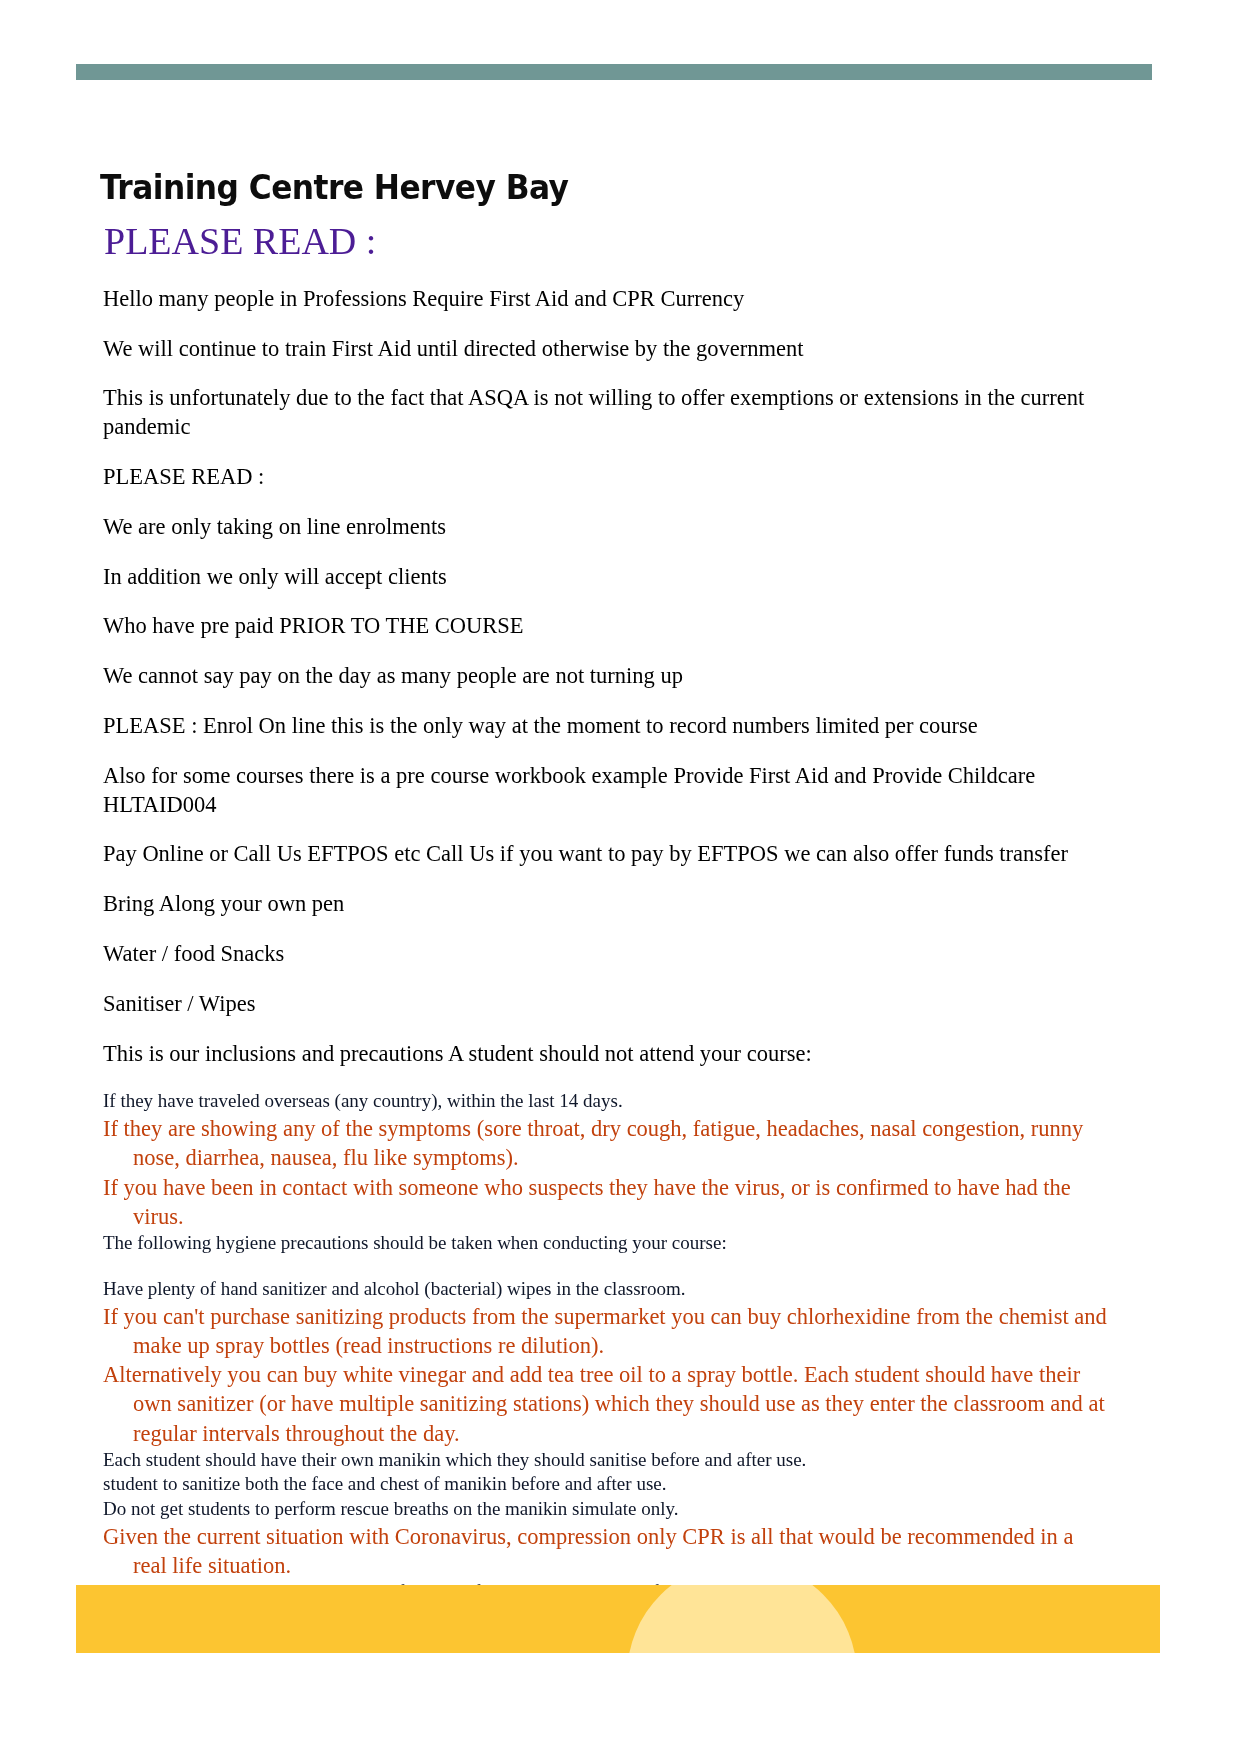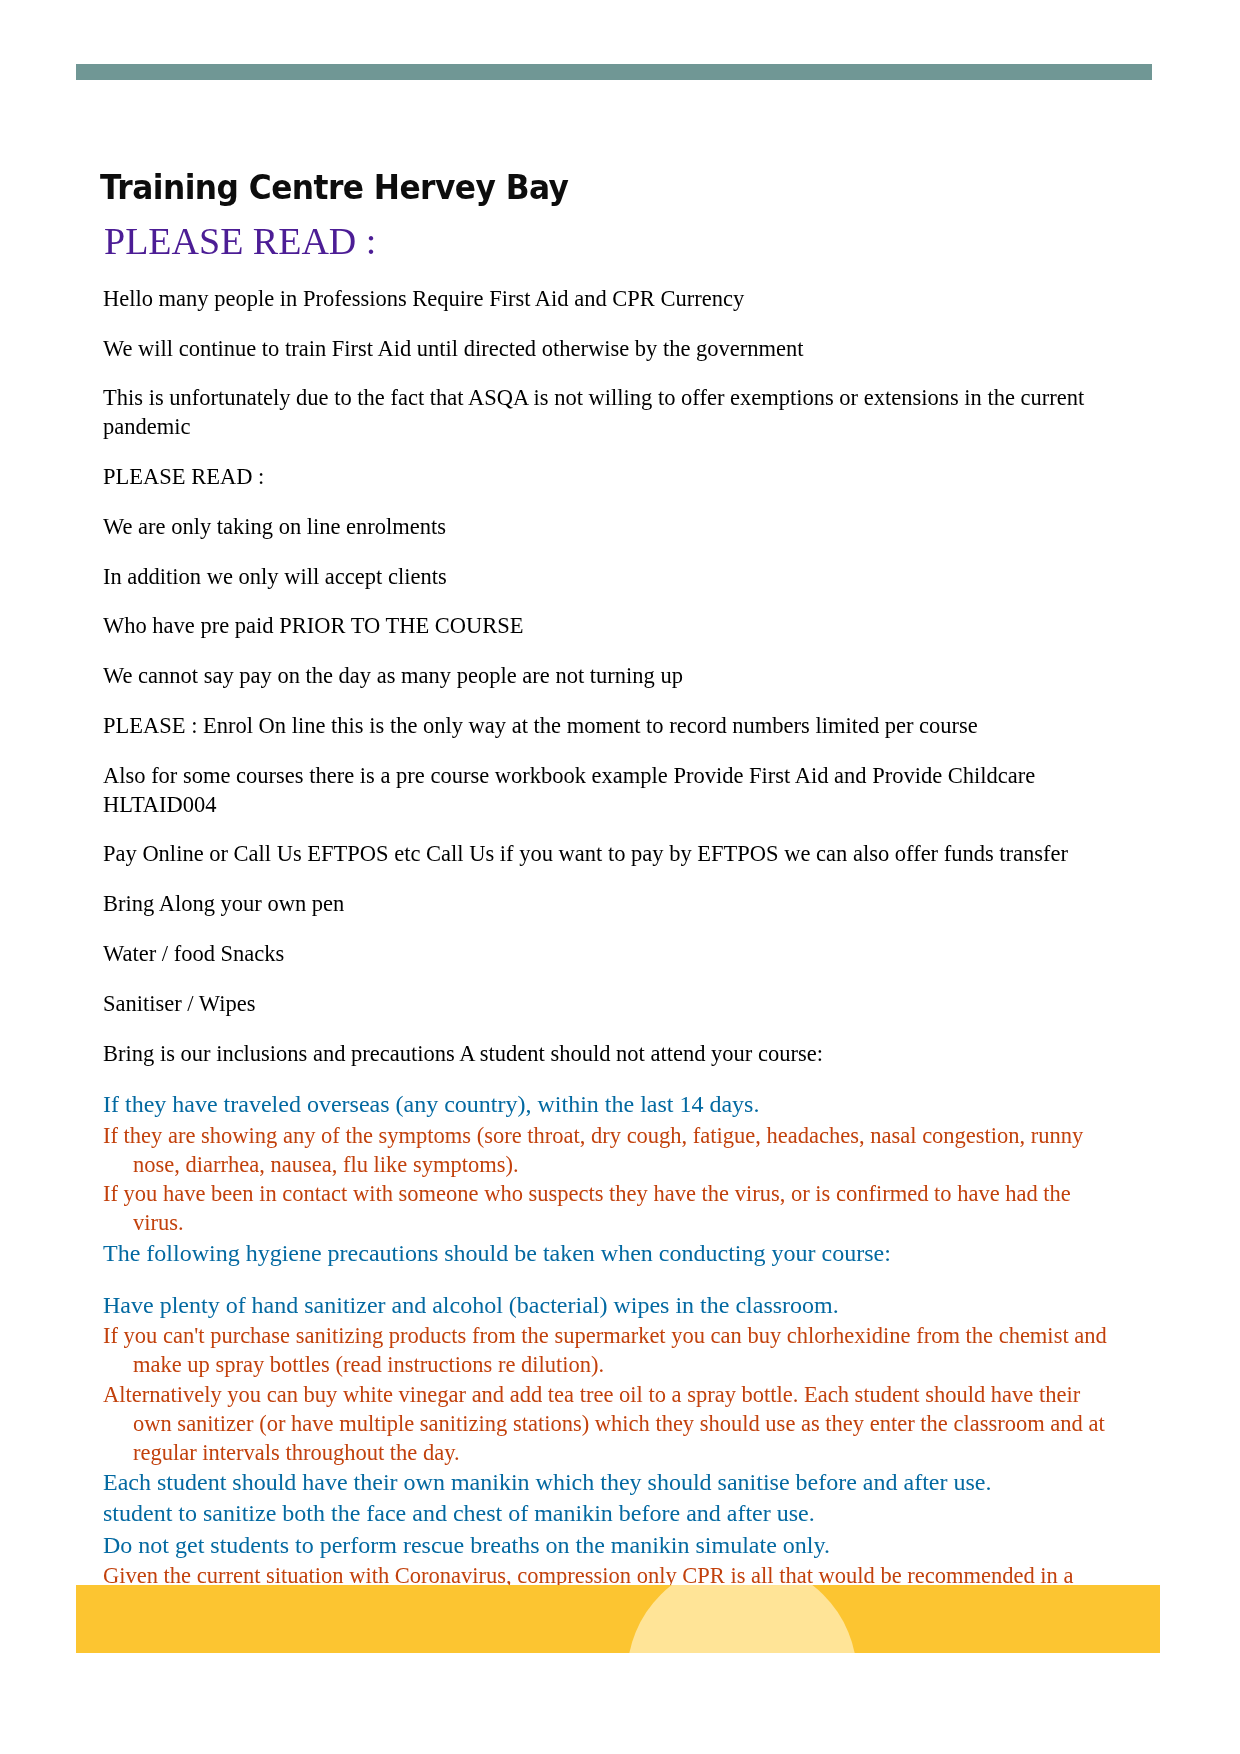--- a/index.html
+++ b/index.html
@@ -81,23 +81,23 @@
   .hang {
     font-size: 22.5px;
     line-height: 1.30;
     color: #c2410c;
     margin: 0;
     padding-left: 30px;
     text-indent: -30px;
     max-width: 990px;
   }
   .flat {
-    font-size: 24px;
+    font-size: 19px;
     line-height: 1.30;
-    color: #0369a1;
+    color: #0f172a;
     margin: 0;
     max-width: 990px;
   }
 
   
   .footer-band {
     position: absolute;
     left: 76px;
     top: 1585px;
     width: 1084px;
@@ -134,21 +134,21 @@
     <p class="para">We are only taking on line enrolments</p>
     <p class="para">In addition we only will accept clients</p>
     <p class="para">Who have pre paid PRIOR TO THE COURSE</p>
     <p class="para">We cannot say pay on the day as many people are not turning up</p>
     <p class="para">PLEASE : Enrol On line this is the only way at the moment to record numbers limited per course</p>
     <p class="para">Also for some courses there is a pre course workbook example Provide First Aid and Provide Childcare HLTAID004</p>
     <p class="para">Pay Online or Call Us EFTPOS etc Call Us if you want to pay by EFTPOS we can also offer funds transfer</p>
     <p class="para">Bring Along your own pen</p>
     <p class="para">Water / food Snacks</p>
     <p class="para">Sanitiser / Wipes</p>
-    <p class="para">Bring is our inclusions and precautions A student should not attend your course:</p>
+    <p class="para">This is our inclusions and precautions A student should not attend your course:</p>
 
     <div class="tight-block">
       <p class="flat">If they have traveled overseas (any country), within the last 14 days.</p>
       <p class="hang">If they are showing any of the symptoms (sore throat, dry cough, fatigue, headaches, nasal congestion, runny nose, diarrhea, nausea, flu like symptoms).</p>
       <p class="hang">If you have been in contact with someone who suspects they have the virus, or is confirmed to have had the virus.</p>
       <p class="flat">The following hygiene precautions should be taken when conducting your course:</p>
     </div>
 
     <div class="tight-block gap-top">
       <p class="flat">Have plenty of hand sanitizer and alcohol (bacterial) wipes in the classroom.</p>

